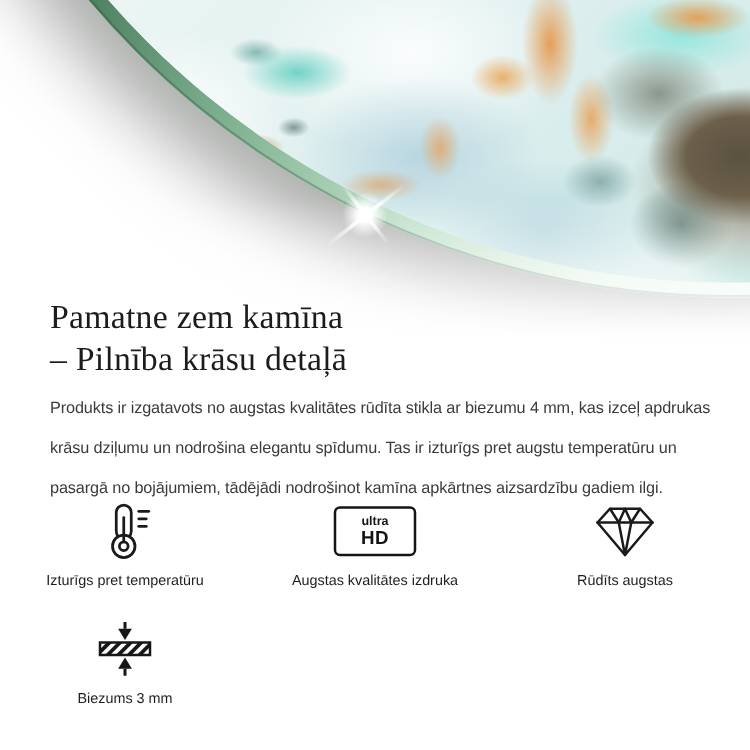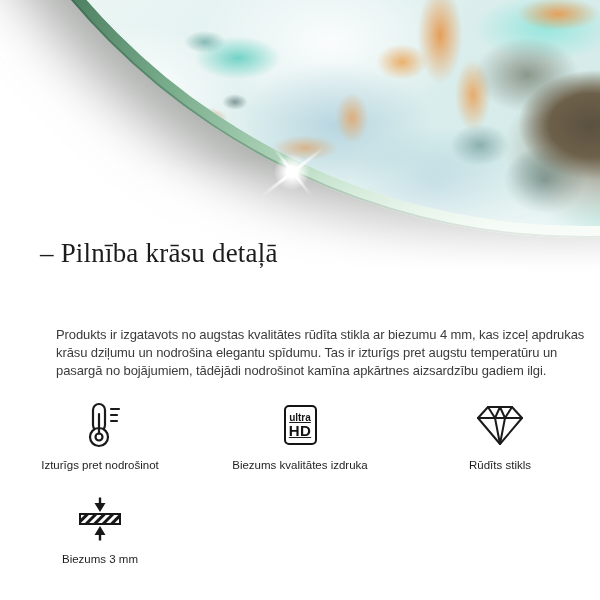--- a/index.html
+++ b/index.html
@@ -67,37 +67,37 @@
     background:linear-gradient(to bottom, rgba(255,255,255,0) 0%, rgba(255,255,255,.55) 48%, #fff 80%);
   }
 
   
   .heading {
     position:absolute; left:40px; top:236px;
     font-family:"Liberation Serif", "DejaVu Serif", serif;
     font-size:27px; line-height:34px; color:#1c1c1c; letter-spacing:.2px;
   }
   .desc {
-    position:absolute; left:40px; top:310px; width:540px; margin:16px;
-    font-size:13px; line-height:18px; letter-spacing:-.1px; color:#3b3b3b;
+    position:absolute; left:40px; top:310px; width:540px; margin:0;
+    font-size:13px; line-height:32px; letter-spacing:-.1px; color:#3b3b3b;
   }
 
   
   .features {
     position:absolute; left:0; top:400px; width:600px;
     display:grid; grid-template-columns:repeat(3, 200px); row-gap:22px;
   }
   .feature { display:flex; flex-direction:column; align-items:center; }
   .ficon { height:50px; display:flex; align-items:center; justify-content:center; }
   .flabel { margin-top:8px; font-size:11.5px; line-height:14px; color:#1e1e1e; text-align:center; }
   .ficon svg { display:block; }
 
   .hdbox {
-    box-sizing:border-box; width:33px; height:40px; border:2.5px solid #141414; border-radius:5px;
-    display:flex; flex-direction:column; align-items:center; justify-content:center; background:#fff;text-decoration:underline;
+    box-sizing:border-box; width:66px; height:40px; border:2.5px solid #141414; border-radius:5px;
+    display:flex; flex-direction:column; align-items:center; justify-content:center; background:#fff;
   }
   .hd-top { font-size:10px; font-weight:700; line-height:10px; color:#141414; }
   .hd-bottom { font-size:15px; font-weight:700; line-height:15px; letter-spacing:.3px; color:#141414;text-align:center; }
 
   .stripes {
     width:44px; height:34px;
     clip-path:polygon(100% 0, 100% 100%, 0 100%);
     background:repeating-linear-gradient(135deg, #171717 0 4.5px, transparent 4.5px 10px);
   }
 </style>
@@ -111,63 +111,64 @@
     <div class="glass-face">
       <div class="marble"></div>
     </div>
     <div class="sparkle">
         <div class="glow"></div>
       </div>
     <div class="hero-fade"></div>
   </div>
 
   <div class="heading">
+    <div>Pamatne zem kamīna</div>
     <div>– Pilnība krāsu detaļā</div>
   </div>
 
   <p class="desc">Produkts ir izgatavots no augstas kvalitātes rūdīta stikla ar biezumu 4 mm, kas izceļ apdrukas krāsu dziļumu un nodrošina elegantu spīdumu. Tas ir izturīgs pret augstu temperatūru un pasargā no bojājumiem, tādējādi nodrošinot kamīna apkārtnes aizsardzību gadiem ilgi.</p>
 
   <div class="features">
 
     <div class="feature">
       <div class="ficon">
         <svg width="44" height="48" viewBox="0 0 44 48" fill="none" stroke="#1a1a1a" stroke-width="2.2" stroke-linecap="round">
           <rect x="15" y="3" width="12" height="27" rx="6"></rect>
           <circle cx="21" cy="36" r="9" fill="#ffffff"></circle>
           <line x1="21" y1="13" x2="21" y2="32.5"></line>
           <circle cx="21" cy="36" r="3.5" fill="none"></circle>
           <line x1="33" y1="8" x2="41" y2="8"></line>
           <line x1="33" y1="14" x2="39" y2="14"></line>
           <line x1="33" y1="20" x2="39" y2="20"></line>
         </svg>
       </div>
-      <div class="flabel">Izturīgs pret nodrošinot</div>
+      <div class="flabel">Izturīgs pret temperatūru</div>
     </div>
 
     <div class="feature">
       <div class="ficon">
         <div class="hdbox">
           <span class="hd-top">ultra</span>
           <span class="hd-bottom">HD</span>
         </div>
       </div>
-      <div class="flabel">Biezums kvalitātes izdruka</div>
+      <div class="flabel">Augstas kvalitātes izdruka</div>
     </div>
 
 
     <div class="feature">
       <div class="ficon">
         <svg width="50" height="44" viewBox="0 0 50 44" fill="none" stroke="#1a1a1a" stroke-width="2" stroke-linecap="round" stroke-linejoin="round">
           <path d="M13 4 H37 L47 15 L25 41 L3 15 Z"></path>
           <path d="M3 15 H47"></path>
           <polyline points="13,4 20,15 25,4 30,15 37,4"></polyline>
           <path d="M20 15 L25 41 M30 15 L25 41"></path>
         </svg>
       </div>
-      <div class="flabel">Rūdīts stikls</div>
+      <div class="flabel">Rūdīts augstas</div>
     </div>
 
 
     <div class="feature">
       <div class="ficon">
         <svg width="46" height="44" viewBox="0 0 46 44">
           <defs>
             <pattern id="hatch" patternUnits="userSpaceOnUse" width="6" height="6" patternTransform="rotate(45)">
               <rect x="0" y="0" width="3" height="6" fill="#171717"></rect>
             </pattern>

